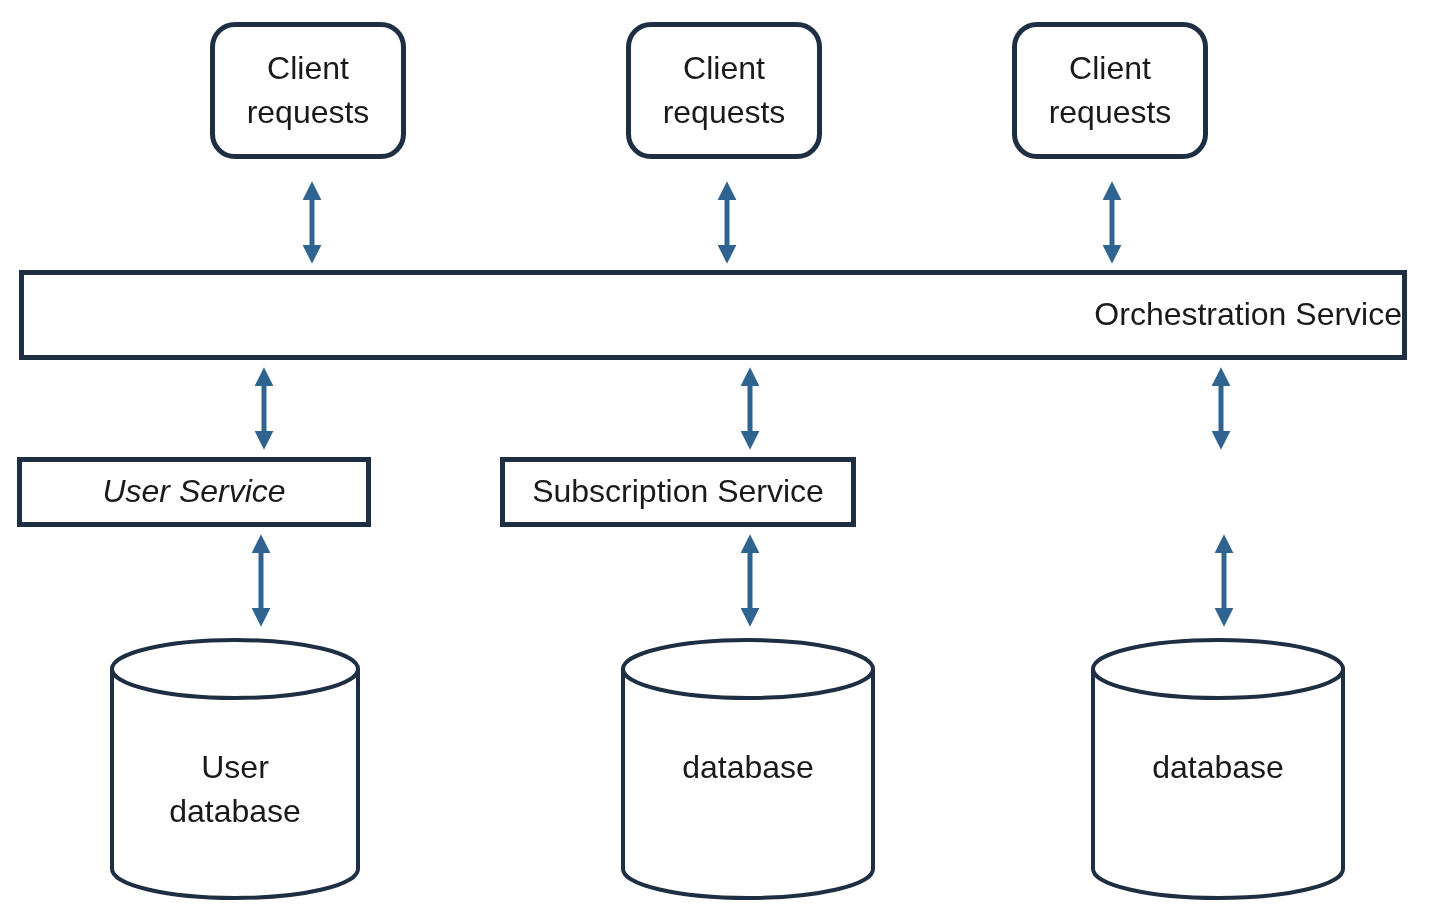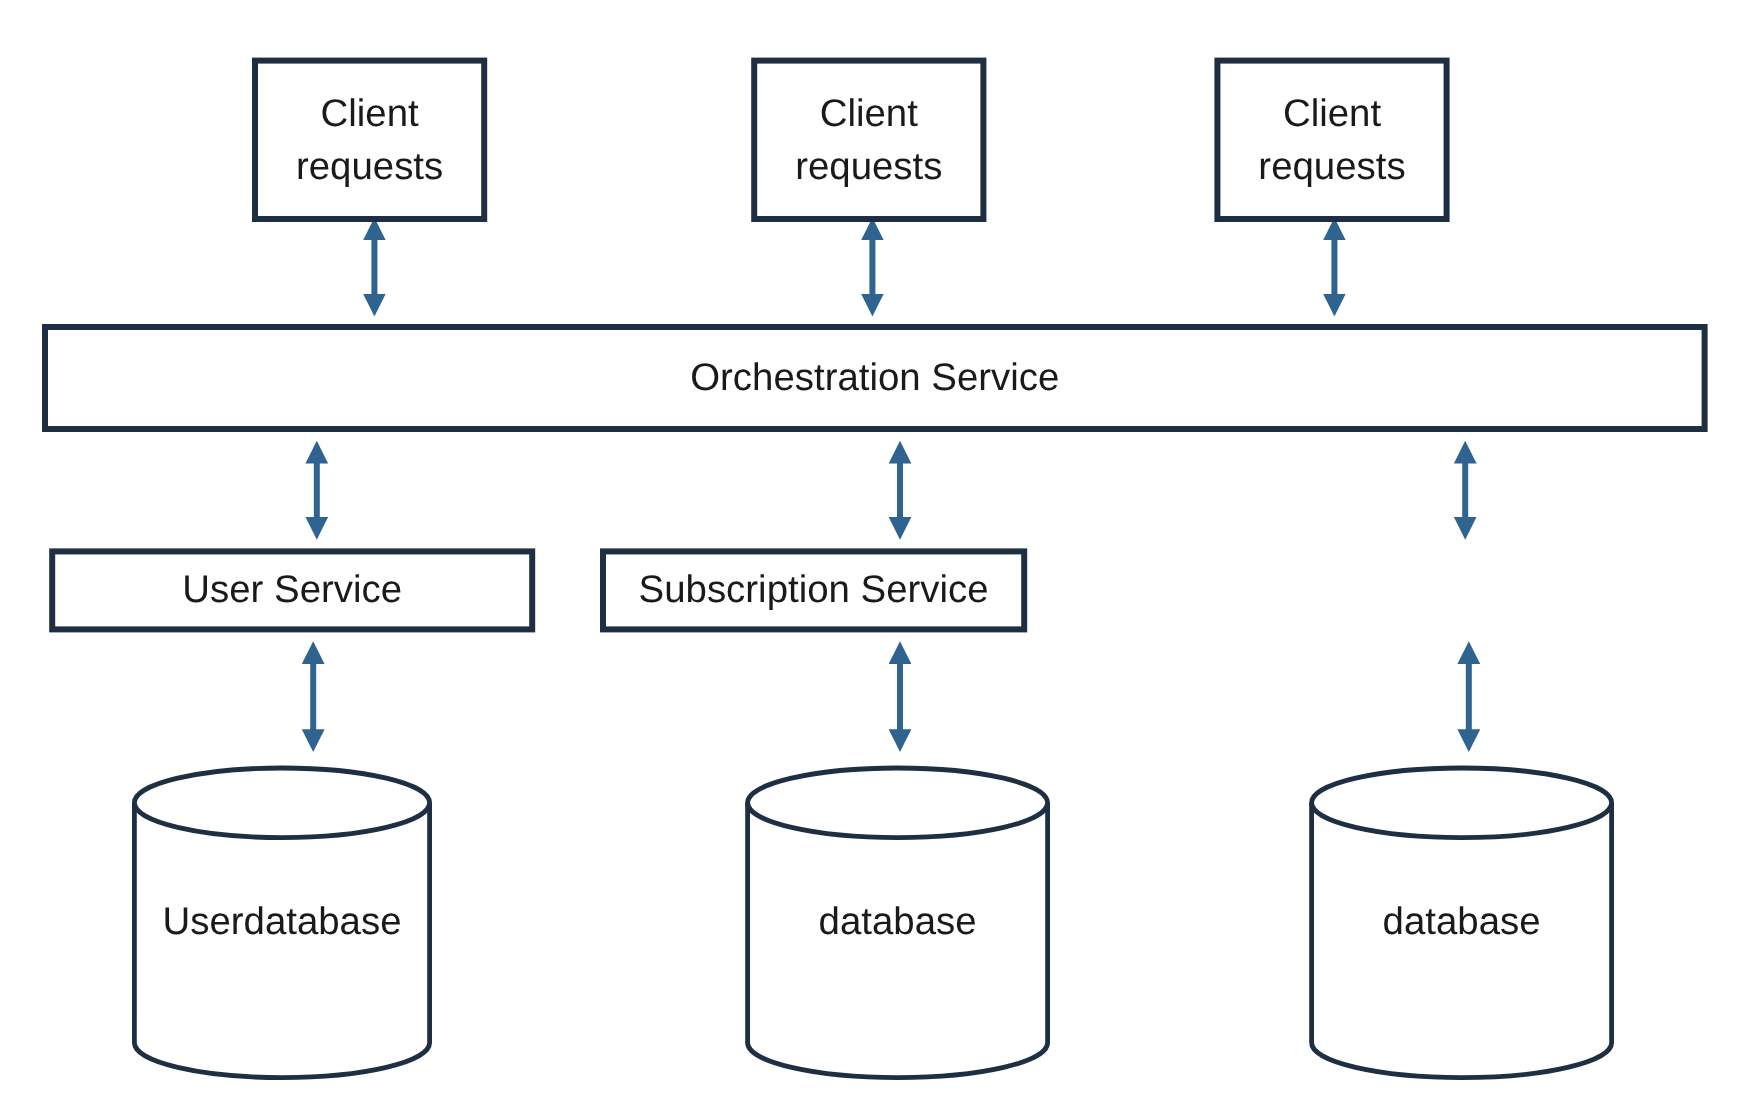--- a/index.html
+++ b/index.html
@@ -16,35 +16,35 @@
   .svg-layer{position:absolute;left:0;top:0;width:1455px;height:914px;}
 
   .node{
     position:absolute;
     background:var(--box_fill);
     border:5px solid var(--outline);
     display:flex;flex-direction:column;align-items:center;justify-content:center;
     text-align:center;
     font-size:32px;line-height:1.36;color:var(--text);
   }
-  .client-box{top:48px;width:196px;height:137px;}
+  .client-box{top:22px;width:196px;height:137px;border-radius:25px;}
   .client-a{left:210px;}
   .client-b{left:626px;}
   .client-c{left:1012px;}
 
-  .orchestration-bar{left:35px;top:270px;width:1388px;height:90px;}
+  .orchestration-bar{left:19px;top:270px;width:1388px;height:90px;align-items:flex-end;}
 
   .service-box{top:457px;height:70px;}
-  .service-user{left:41px;width:405px;}
+  .service-user{left:17px;width:354px;font-style:italic;}
   .service-subscription{left:500px;width:356px;}
   .service-preference{left:1018px;width:394px;}
 
   .db-label{
     position:absolute;width:300px;top:746px;
-    display:flex;flex-direction:row;align-items:center;justify-content:center;
+    display:flex;flex-direction:column;align-items:center;justify-content:center;
     text-align:center;font-size:32px;line-height:1.36;color:var(--text);
   }
   .db-label-user{left:85px;}
   .db-label-subscription{left:598px;}
   .db-label-preference{left:1068px;}
 
   .arrow-line{stroke:var(--arrow);stroke-width:5;}
   .arrowhead{fill:var(--arrow);}
   .cyl-fill{fill:var(--box_fill);stroke:none;}
   .cyl-stroke{fill:none;stroke:var(--outline);stroke-width:4;}

